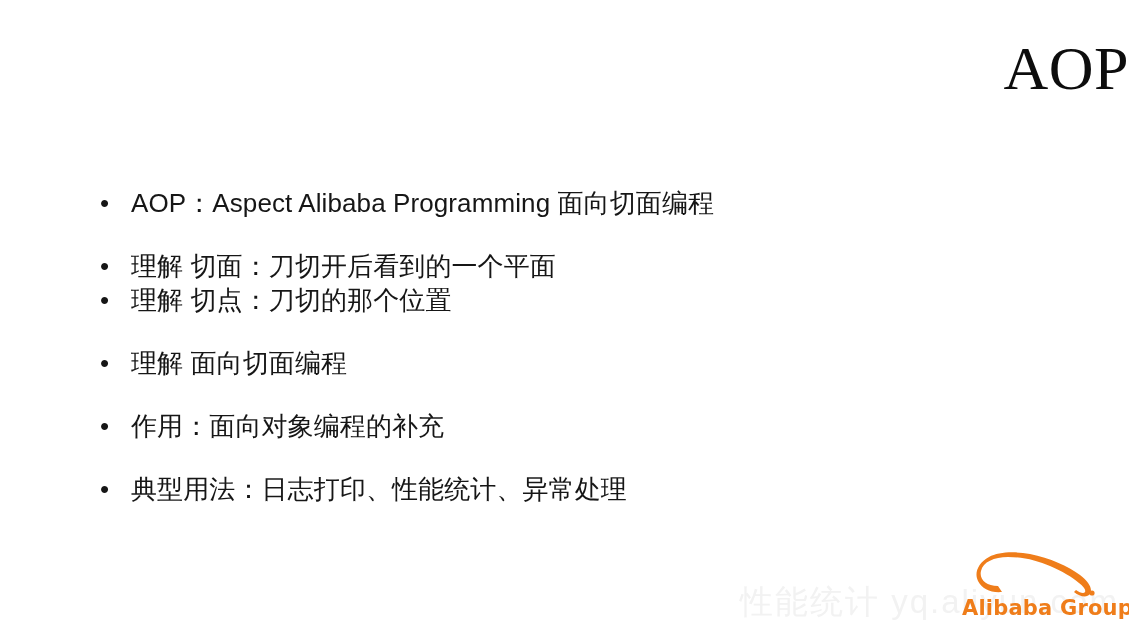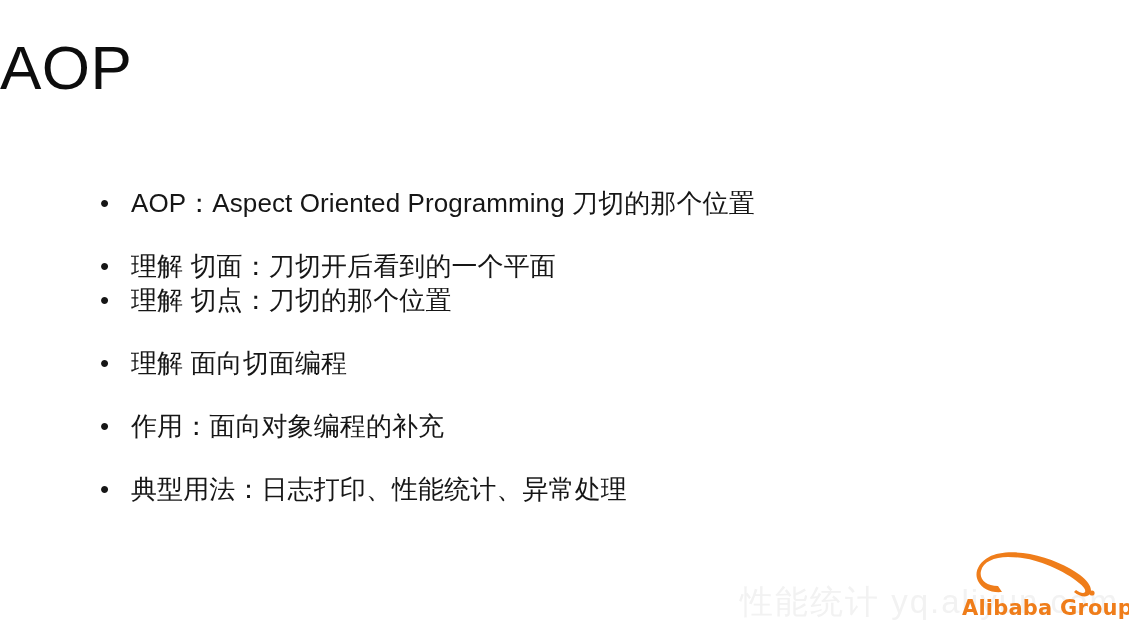--- a/index.html
+++ b/index.html
@@ -14,27 +14,28 @@
     background: #ffffff;
     overflow: hidden;
     font-family: "Liberation Sans", "DejaVu Sans", sans-serif;
     color: #161616;
   }
   .slide-title {
     position: absolute;
     top: 34px;
     left: 0;
     width: 1129px;
-    text-align: left;
+    text-align: right;
     font-size: 62px;
     font-weight: 400;
     letter-spacing: 0.5px;
     line-height: 1.1;
     color: #0d0d0d;
     white-space: nowrap;
+    font-family: Liberation Serif, serif;
   }
   .bullet-list {
     position: absolute;
     top: 188px;
     left: 96px;
     width: 960px;
   }
   .bullet-row {
     display: flex;
     align-items: flex-start;
@@ -99,21 +100,21 @@
 <body>
 
 <div class="slide">
 
   <div class="slide-title">AOP</div>
 
   <div class="bullet-list">
 
     <div class="bullet-row gap-first">
       <span class="bullet-dot">•</span>
-      <span class="bullet-text">AOP：Aspect Oriented Programming 刀切的那个位置</span>
+      <span class="bullet-text">AOP：Aspect Alibaba Programming 面向切面编程</span>
     </div>
 
     <div class="bullet-row gap-large">
       <span class="bullet-dot">•</span>
       <span class="bullet-text">理解 切面：刀切开后看到的一个平面</span>
     </div>
 
     <div class="bullet-row gap-small">
       <span class="bullet-dot">•</span>
       <span class="bullet-text">理解 切点：刀切的那个位置</span>

